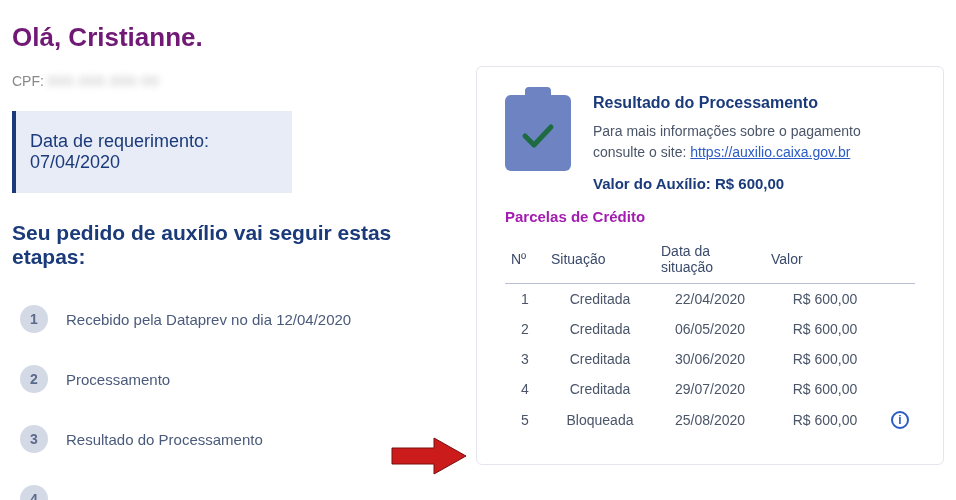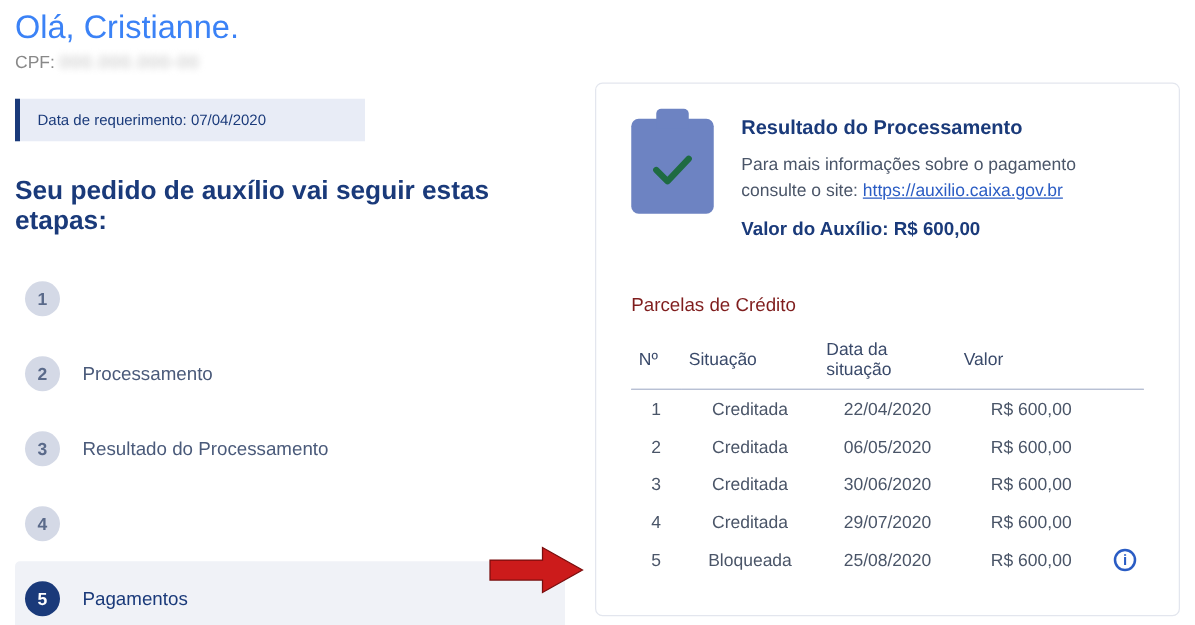--- a/index.html
+++ b/index.html
@@ -9,30 +9,30 @@
     color: #1a3a6e;
     width: 956px;
     height: 500px;
     overflow: hidden;
     padding: 6px 12px;
   }
   .page { display: flex; gap: 24px; }
   .left { width: 440px; }
   .right { flex: 1; }
 
-  .greeting { font-size: 26px; font-weight: 400; color: #3b82f6; margin-top: 0;}
-  .cpf-line { font-size: 14px; color: #888; margin-top: 4px; }
+  .greeting { font-size: 26px; font-weight: 700; color: #701a75; margin-top: 16px;}
+  .cpf-line { font-size: 14px; color: #888; margin-top: 20px; }
   .cpf-value { color: #bbb; filter: blur(3px); letter-spacing: 1px; }
 
   .req-date-box {
     margin-top: 22px;
     background: #e8ecf6;
     border-left: 4px solid #1a3a7a;
-    padding: 10px 14px;
-    font-size: 12px;
+    padding: 20px 14px;
+    font-size: 18px;
     color: #1a3a7a;
     width: 280px;
   }
 
   .steps-heading {
     margin-top: 28px;
     font-size: 21px;
     font-weight: 600;
     color: #1a3a7a;
   }
@@ -91,21 +91,21 @@
     border-radius: 4px 4px 0 0;
   }
   .clipboard-icon svg { position: absolute; top: 54%; left: 50%; transform: translate(-50%,-50%); }
 
   .result-body { flex: 1; font-size: 14px; color: #4a5568; line-height: 1.5; }
   .result-title { font-weight: 700; color: #1a3a7a; font-size: 16px; margin-bottom: 6px; }
   .result-link { color: #2a5cc4; text-decoration: underline; }
   .result-amount { margin-top: 10px; font-weight: 700; color: #1a3a7a; font-size: 15px; }
 
   .parcelas-title {
-    margin-top: 40px; font-size: 15px; font-weight: 400; color: #7f1d1d;
+    margin-top: 12px; font-size: 15px; font-weight: 700; color: #a21caf;
   }
   .parcelas-table {
     width: 100%; margin-top: 10px; border-collapse: collapse;
     font-size: 14px; color: #4a5568;
   }
   .parcelas-table th {
     text-align: left; padding: 8px 6px;
     border-bottom: 1px solid #b8c0d4;
     font-weight: 500; color: #3a4a6a;
   }
@@ -140,20 +140,21 @@
 
     <div class="req-date-box">
       <span>Data de requerimento:</span><span> 07/04/2020</span>
     </div>
 
     <div class="steps-heading">Seu pedido de auxílio vai seguir estas etapas:</div>
 
     <div class="steps-list" id="steps-list">
         <div class="step-item">
           <div class="step-num">1</div>
+          <div>Recebido pela Dataprev no dia 12/04/2020</div>
         </div>
         <div class="step-item">
           <div class="step-num">2</div>
           <div>Processamento</div>
         </div>
         <div class="step-item">
           <div class="step-num">3</div>
           <div>Resultado do Processamento</div>
         </div>
         <div class="step-item">

